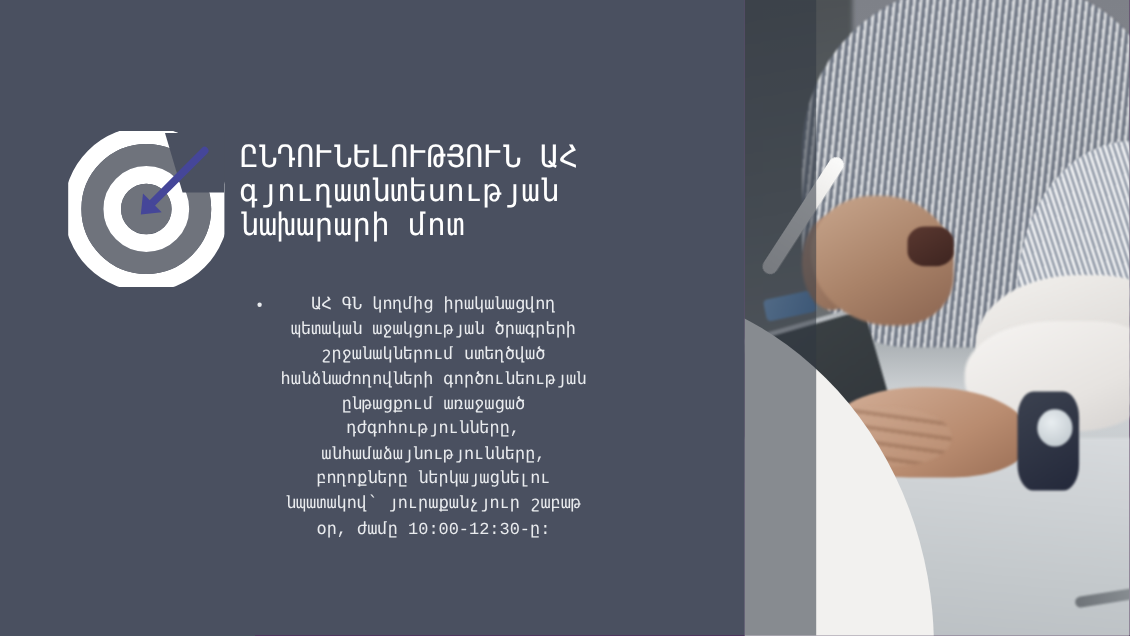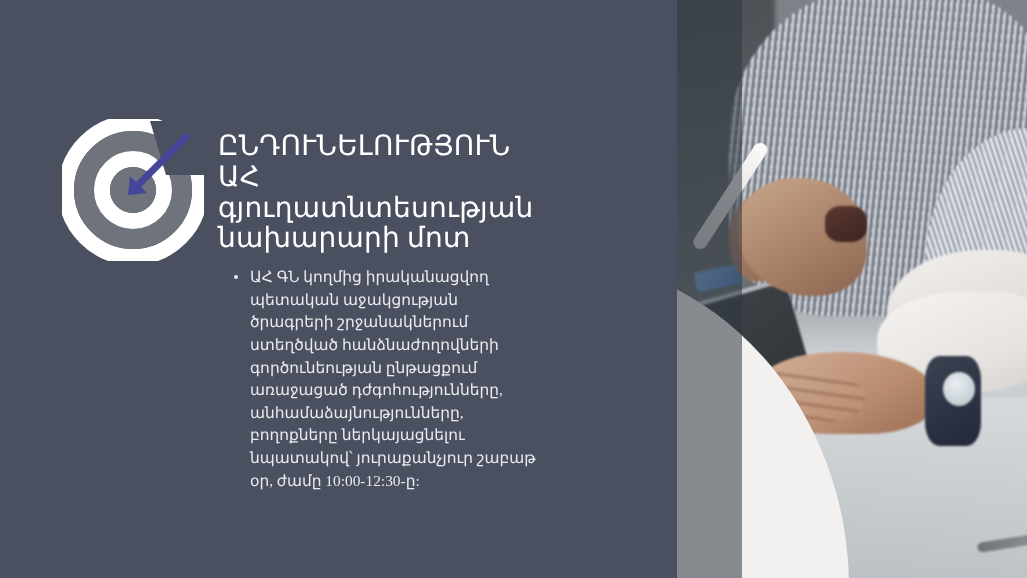--- a/index.html
+++ b/index.html
@@ -5,21 +5,21 @@
   html, body {
     margin: 0;
     padding: 0;
     background: #2b2f3a;
   }
   #slide {
     position: relative;
     width: 1027px;
     height: 578px;
     overflow: hidden;
-    font-family: Liberation Serif, serif;
+    font-family: Liberation Mono, monospace;
     background: #701a75;
   }
 
   
   .photo-wrap {
     position: absolute;
     top: 0;
     left: 677px;
     width: 350px;
     height: 578px;
@@ -282,20 +282,21 @@
     padding: 0;
     list-style: none;
   }
   .body-list li {
     position: relative;
     padding-left: 18px;
     color: #e9ebee;
     font-size: 15.4px;
     line-height: 1.47;
     font-weight: 400;
+    text-align: center;
   }
   .body-list li::before {
     content: "";
     position: absolute;
     left: 2px;
     top: 9px;
     width: 4px; height: 4px;
     border-radius: 50%;
     background: #e9ebee;
   }

